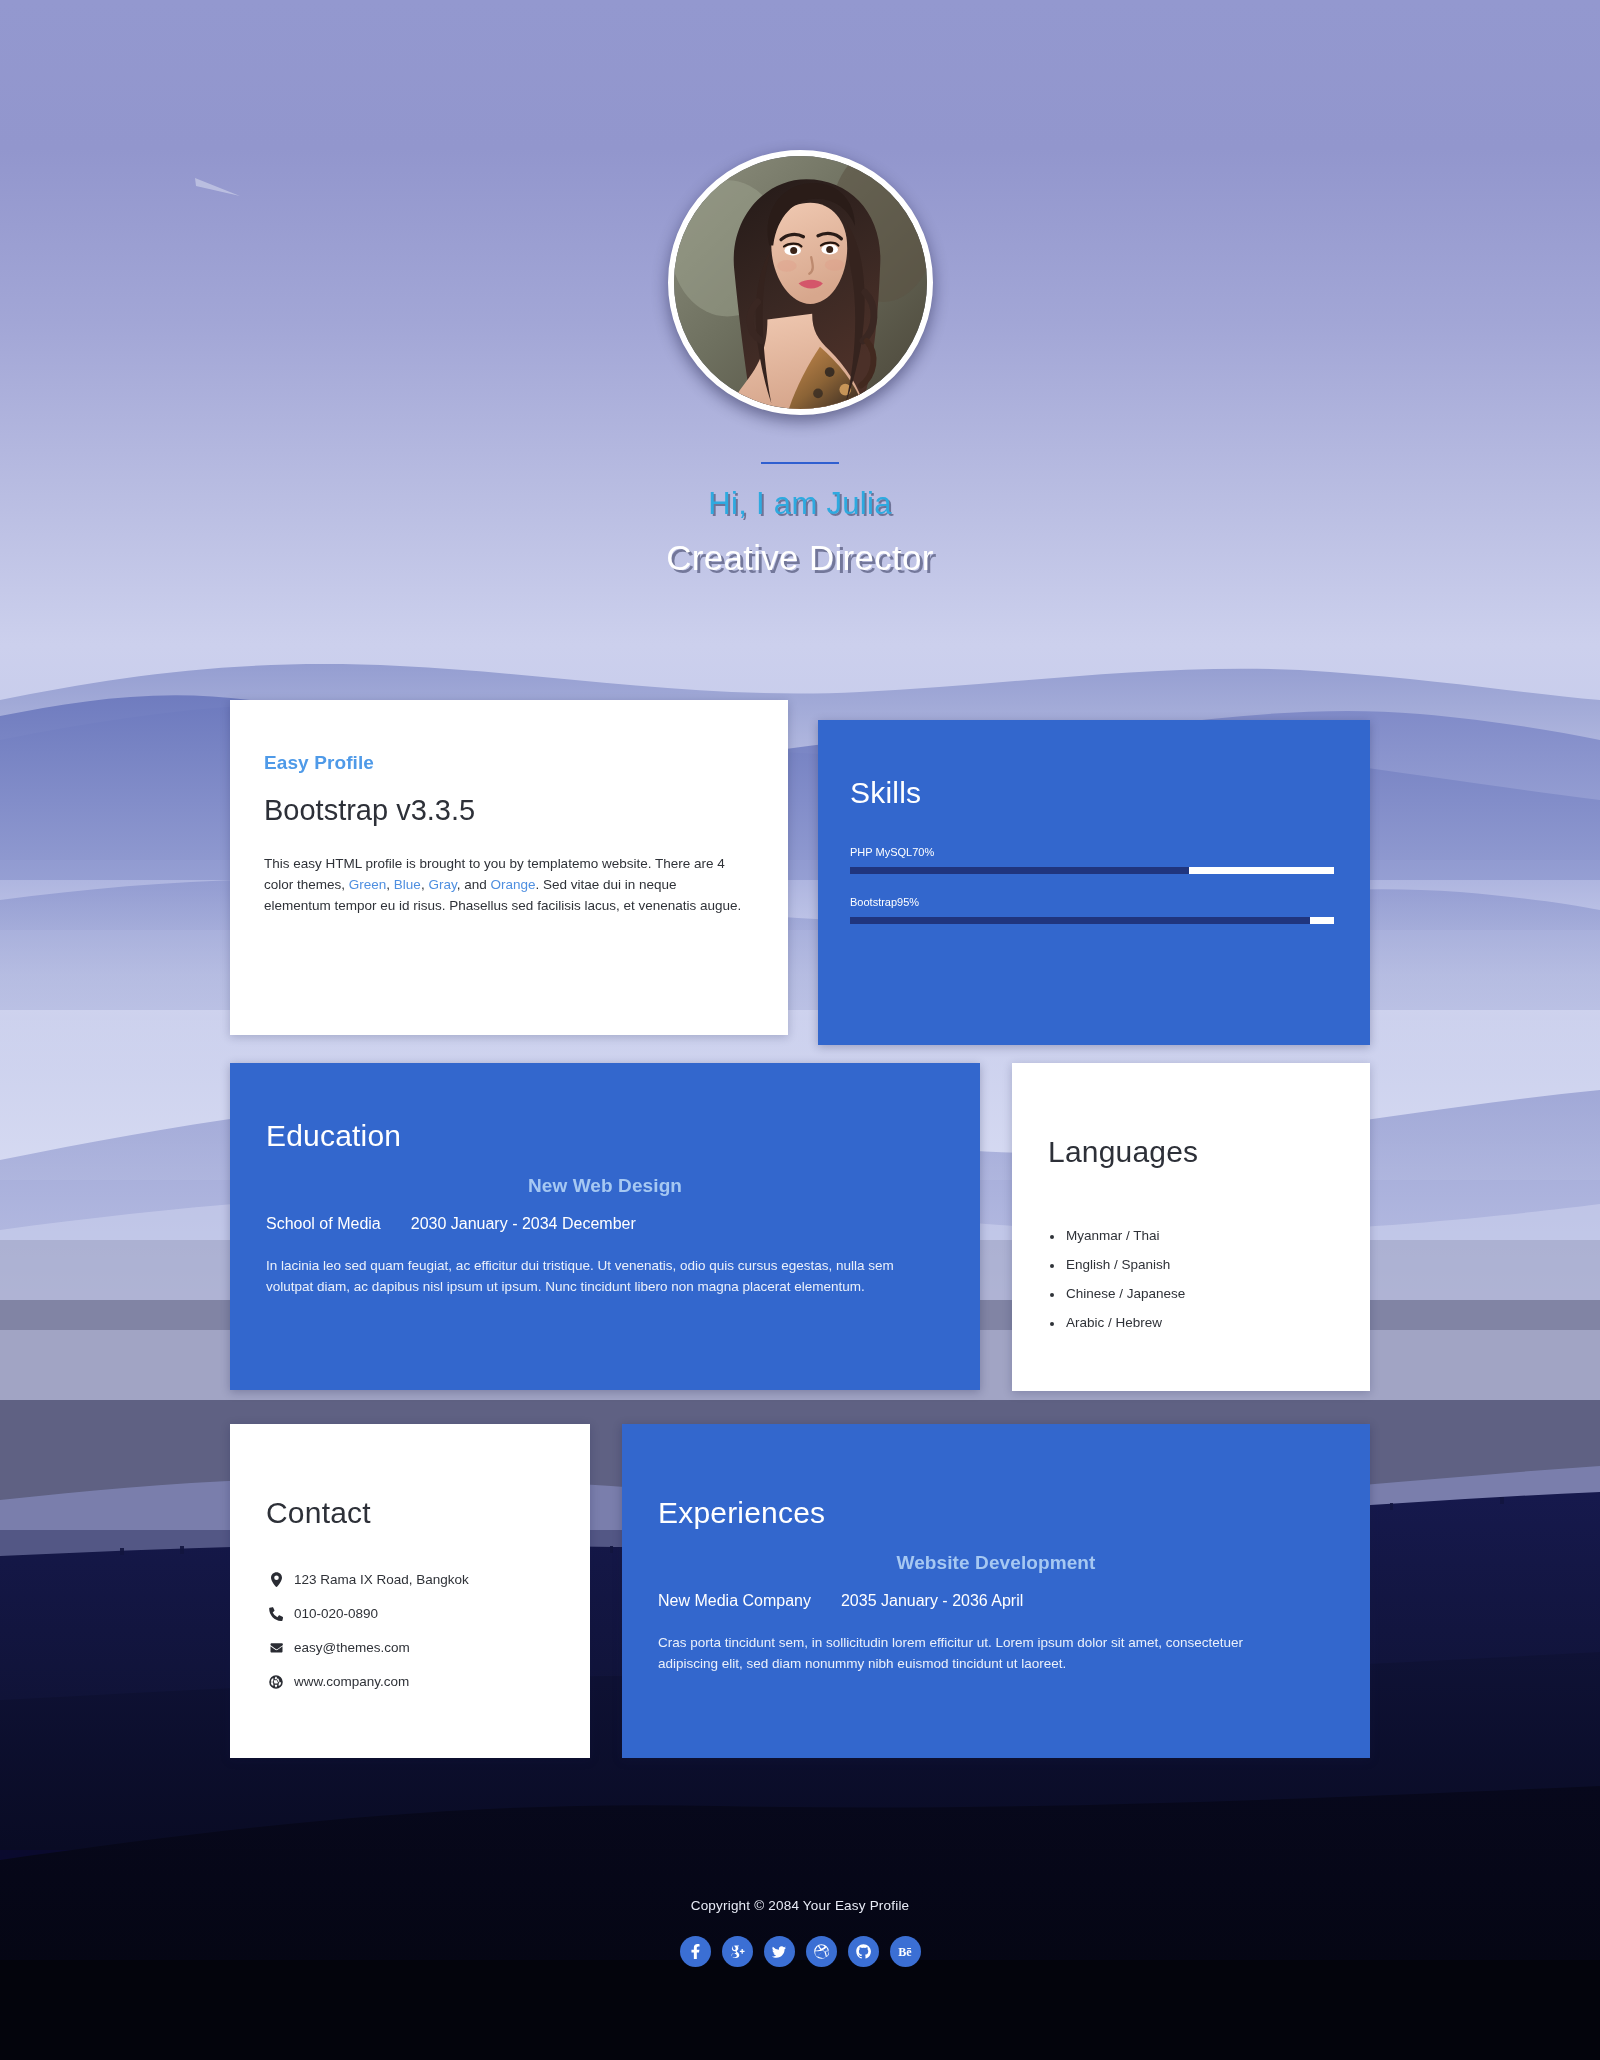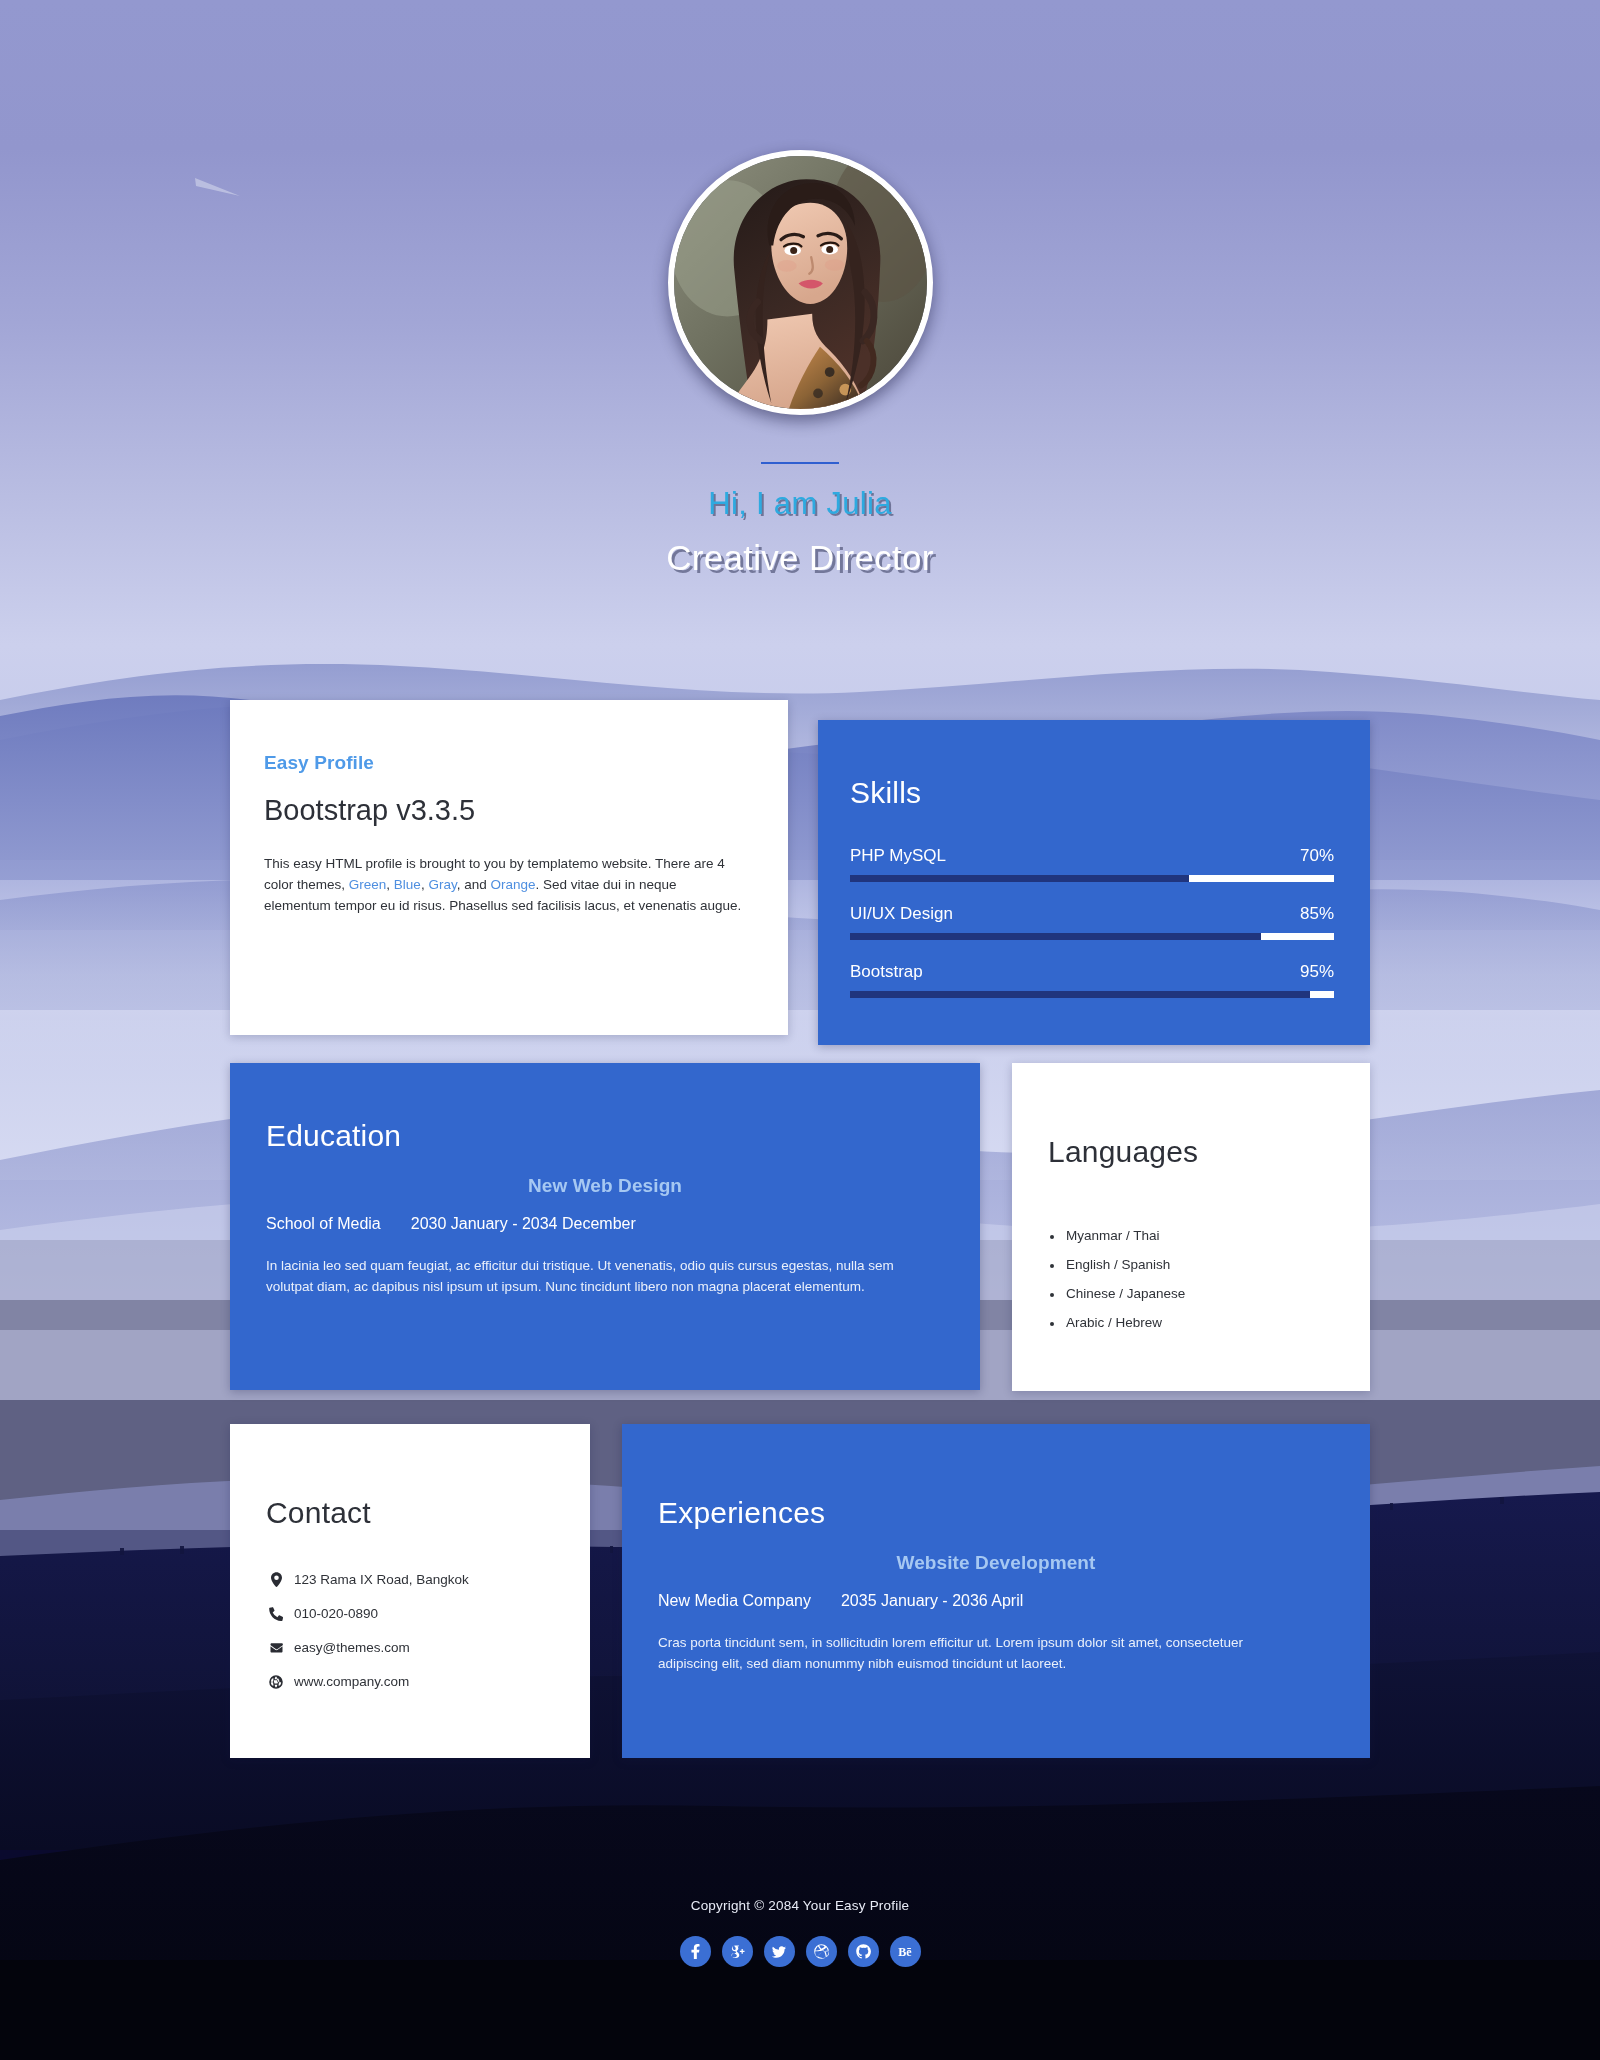--- a/index.html
+++ b/index.html
@@ -140,23 +140,22 @@
     font-size: 16px;
     color: #ffffff;
     font-weight: 400;
   }
   .meta-light .gap { display: inline-block; width: 30px; }
 
   
   .skill-row { margin-bottom: 22px; }
   .skill-head {
     display: flex;
-    justify-content: space-between;
     align-items: baseline;
-    font-size: 17px;
+    font-size: 11px;
     color: #ffffff;
     margin-bottom: 9px;
   }
   .skill-track {
     position: relative;
     height: 7px;
     background: #ffffff;
     width: 100%;
   }
   .skill-fill {
@@ -459,29 +458,20 @@
       <div style="padding:56px 36px 0 32px;">
         <div class="card-title-light">Skills</div>
         <div style="margin-top:36px;" id="skills-container">
             <div class="skill-row">
               <div class="skill-head">
                 <span>PHP MySQL</span>
                 <span>70%</span>
               </div>
               <div class="skill-track">
                 <div class="skill-fill" style="width: 70%;"></div>
-              </div>
-            </div>
-            <div class="skill-row">
-              <div class="skill-head">
-                <span>UI/UX Design</span>
-                <span>85%</span>
-              </div>
-              <div class="skill-track">
-                <div class="skill-fill" style="width: 85%;"></div>
               </div>
             </div>
             <div class="skill-row">
               <div class="skill-head">
                 <span>Bootstrap</span>
                 <span>95%</span>
               </div>
               <div class="skill-track">
                 <div class="skill-fill" style="width: 95%;"></div>
               </div>

